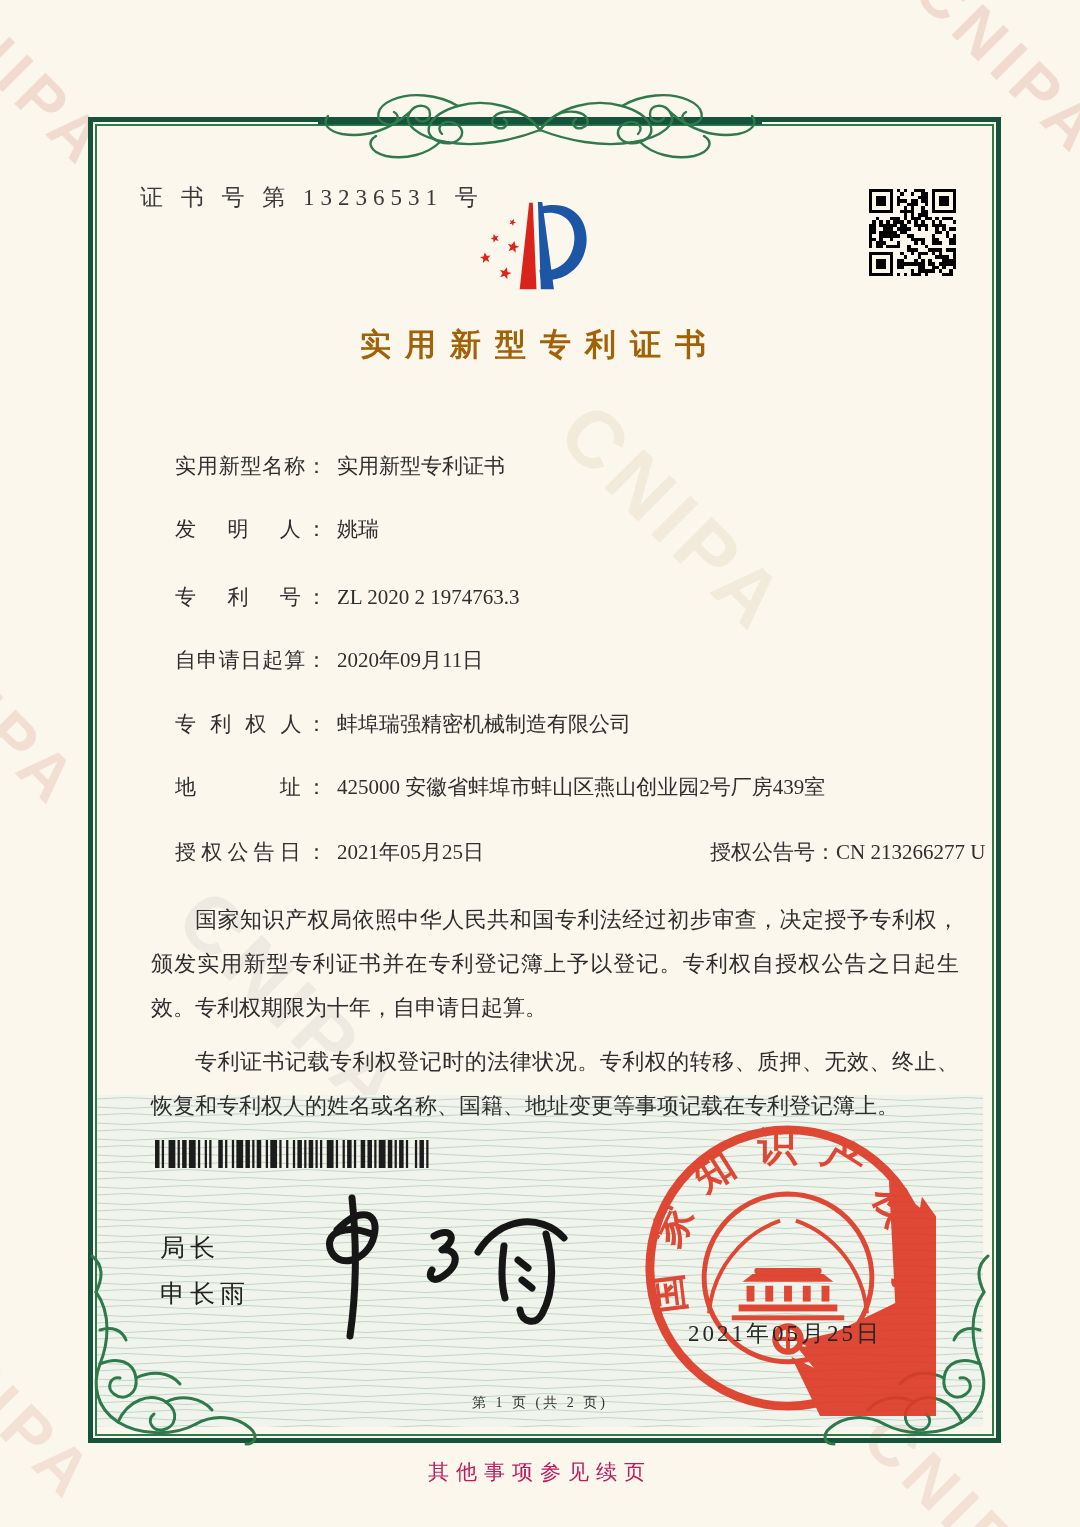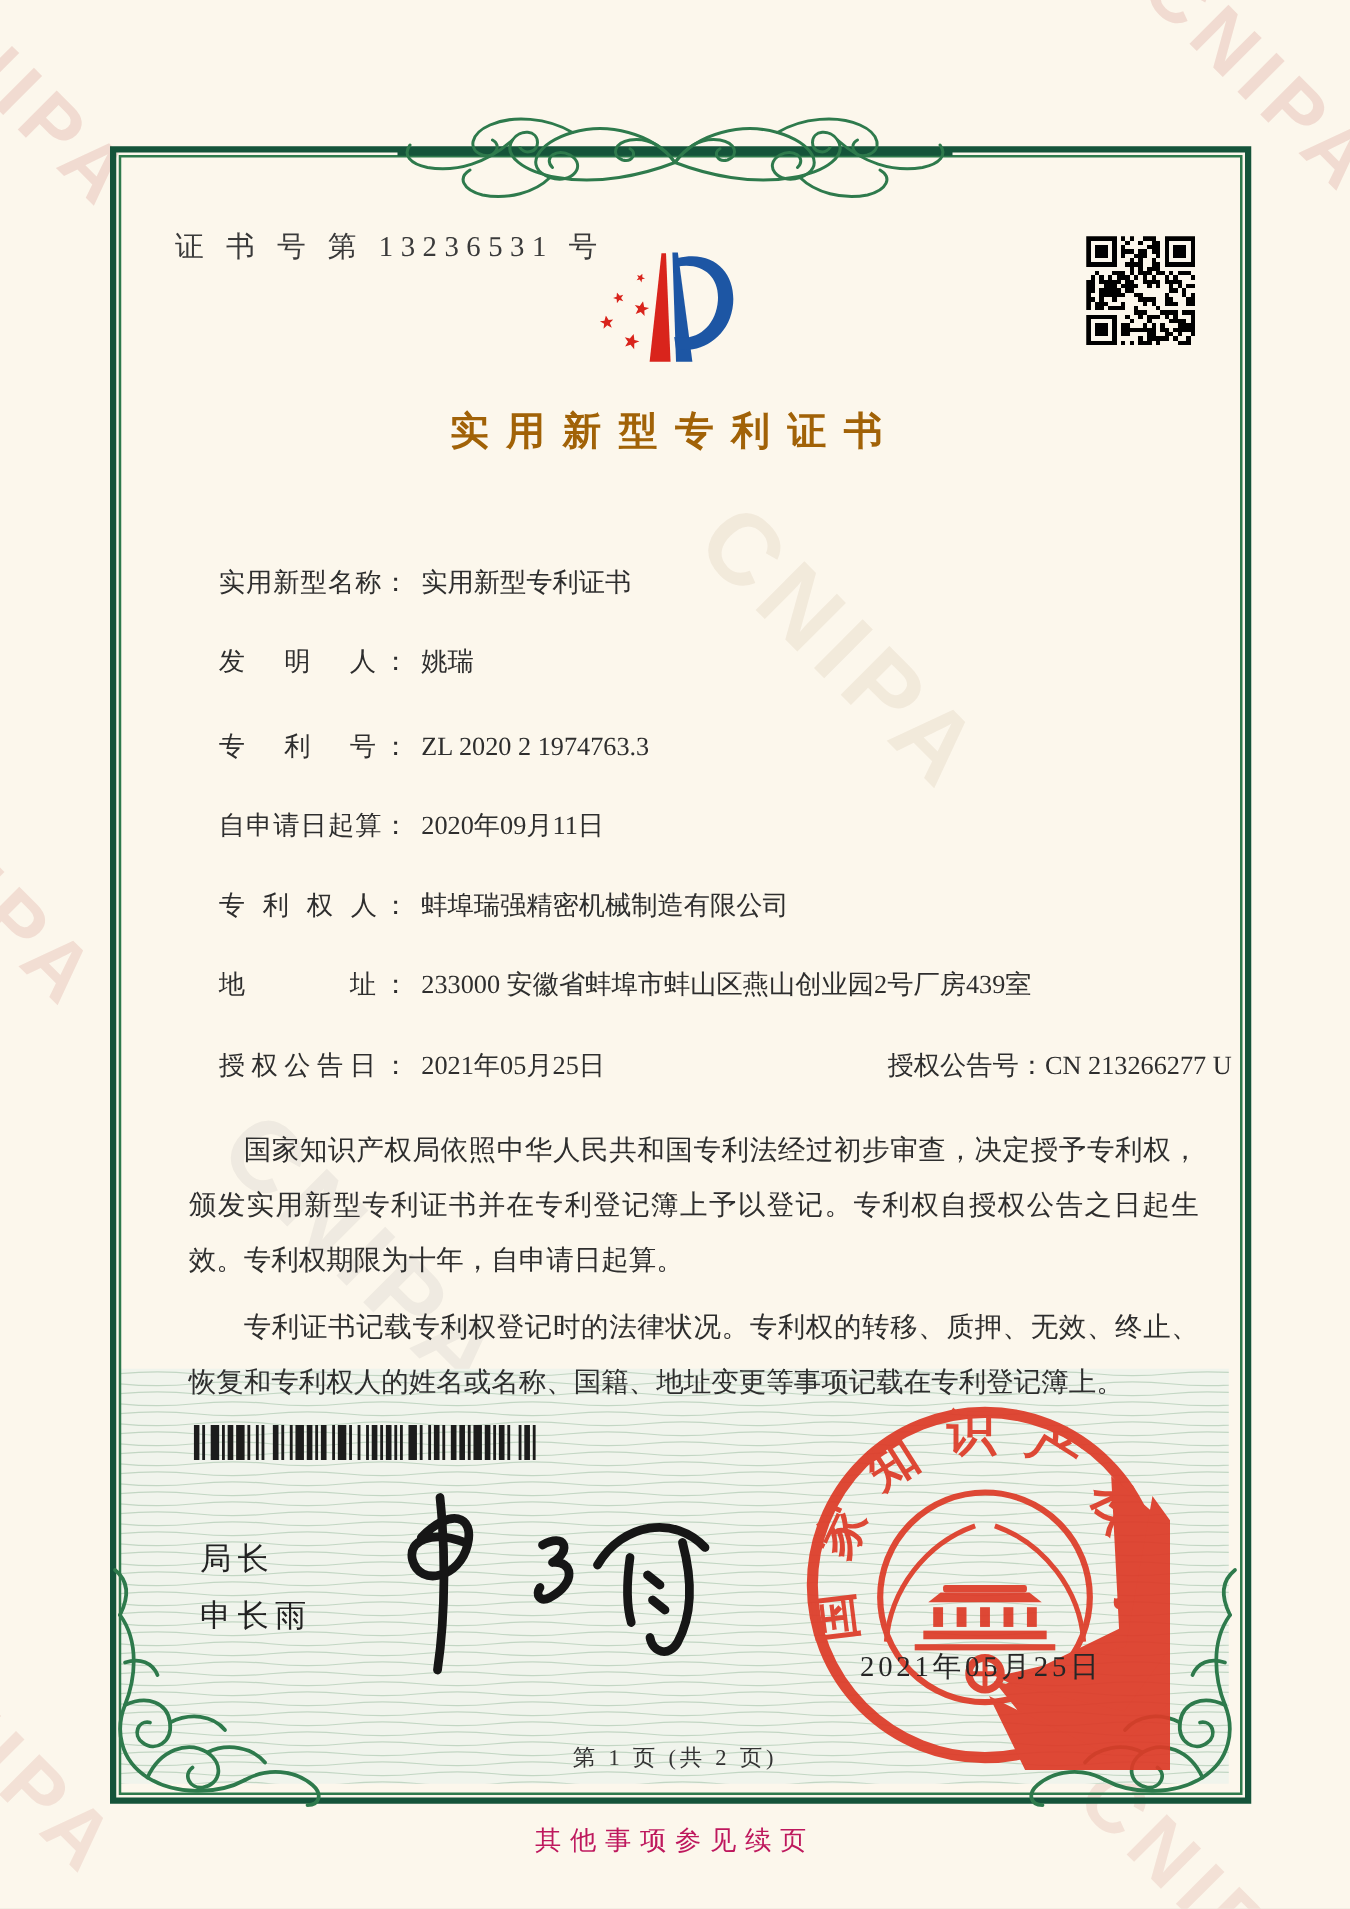--- a/index.html
+++ b/index.html
@@ -22,21 +22,21 @@
   .paras{position:absolute;left:141px;top:888px;width:828px;font-size:22px;line-height:44px;
          text-align:justify;color:#2e2e2e;z-index:2;}
   .paras p{margin:10px;text-indent:44px;}
   .barcode{position:absolute;left:155px;top:1140px;width:278px;height:28px;z-index:2;}
   .officer{position:absolute;left:160px;top:1224px;z-index:2;font-family:"Liberation Sans","DejaVu Sans",sans-serif;
            font-size:25px;letter-spacing:5px;color:#222;line-height:46px;}
   .sig{position:absolute;left:282px;top:1188px;width:305px;height:158px;z-index:2;}
   .seal{position:absolute;left:640px;top:1120px;width:296px;height:296px;z-index:3;opacity:.93;}
   .seal-date{position:absolute;left:655px;top:1318px;width:260px;text-align:center;font-size:23px;
              letter-spacing:3px;color:#262626;z-index:4;white-space:nowrap;}
-  .page-footer{position:absolute;left:340px;top:1394px;width:400px;text-align:center;font-size:18px;
+  .page-footer{position:absolute;left:340px;top:1394px;width:400px;text-align:center;font-size:14px;
                letter-spacing:3px;color:#333;z-index:2;}
   .cont-note{position:absolute;left:340px;top:1458px;width:400px;text-align:center;font-size:21px;
              letter-spacing:7px;color:#be185d;z-index:2;}
   .ornament-top{position:absolute;left:318px;top:86px;width:444px;height:82px;z-index:2;}
   .corner{position:absolute;width:210px;height:200px;z-index:2;}
   .corner.bl{left:78px;top:1252px;}
   .corner.br{left:792px;top:1252px;transform:scaleX(-1);}
 </style>
 </head>
 <body>
@@ -407,21 +407,21 @@
   <div class="frow" style="top:583px;">
     <span class="flabel">专　利　号：</span><span class="fvalue">ZL 2020 2 1974763.3</span>
   </div>
   <div class="frow" style="top:646px;">
     <span class="flabel">自申请日起算：</span><span class="fvalue">2020年09月11日</span>
   </div>
   <div class="frow" style="top:710px;">
     <span class="flabel">专 利 权 人：</span><span class="fvalue">蚌埠瑞强精密机械制造有限公司</span>
   </div>
   <div class="frow" style="top:773px;">
-    <span class="flabel">地　　　址：</span><span class="fvalue">233000 安徽省蚌埠市蚌山区燕山创业园2号厂房439室</span>
+    <span class="flabel">地　　　址：</span><span class="fvalue">425000 安徽省蚌埠市蚌山区燕山创业园2号厂房439室</span>
   </div>
   <div class="frow" style="top:838px;width:830px;">
     <span class="flabel">授权公告日：</span><span class="fvalue">2021年05月25日</span>
     <span class="grant-right"><span>授权公告号：</span><span>CN 213266277 U</span></span>
   </div>
 
   <div class="paras">
     <p>国家知识产权局依照中华人民共和国专利法经过初步审查，决定授予专利权，颁发实用新型专利证书并在专利登记簿上予以登记。专利权自授权公告之日起生效。专利权期限为十年，自申请日起算。</p>
     <p>专利证书记载专利权登记时的法律状况。专利权的转移、质押、无效、终止、恢复和专利权人的姓名或名称、国籍、地址变更等事项记载在专利登记簿上。</p>
   </div>

